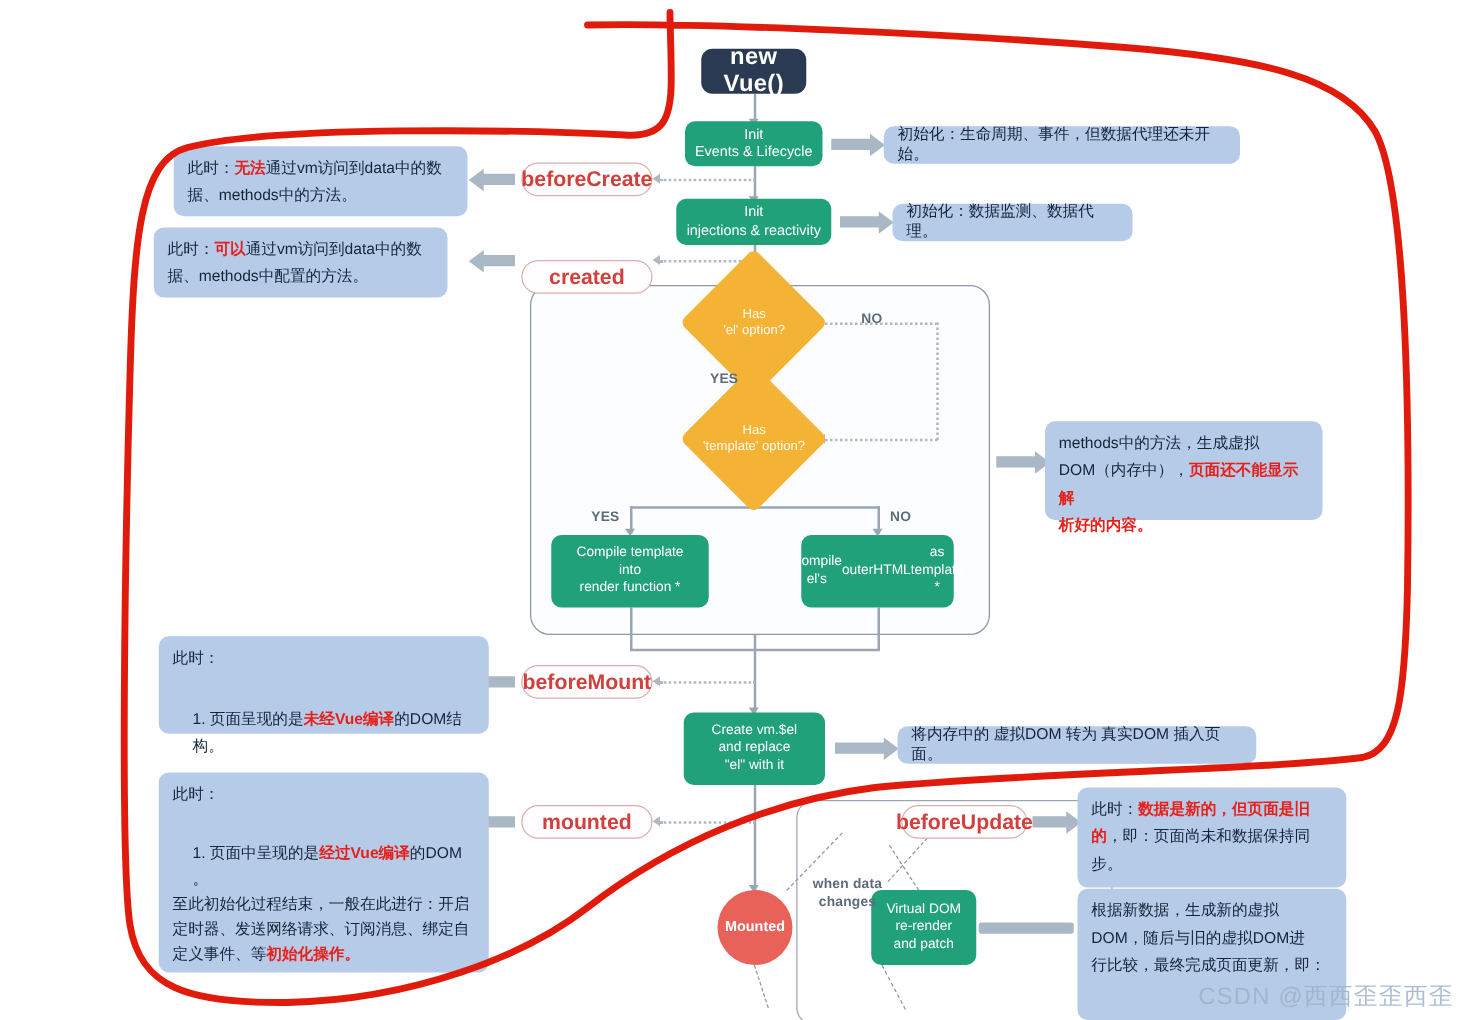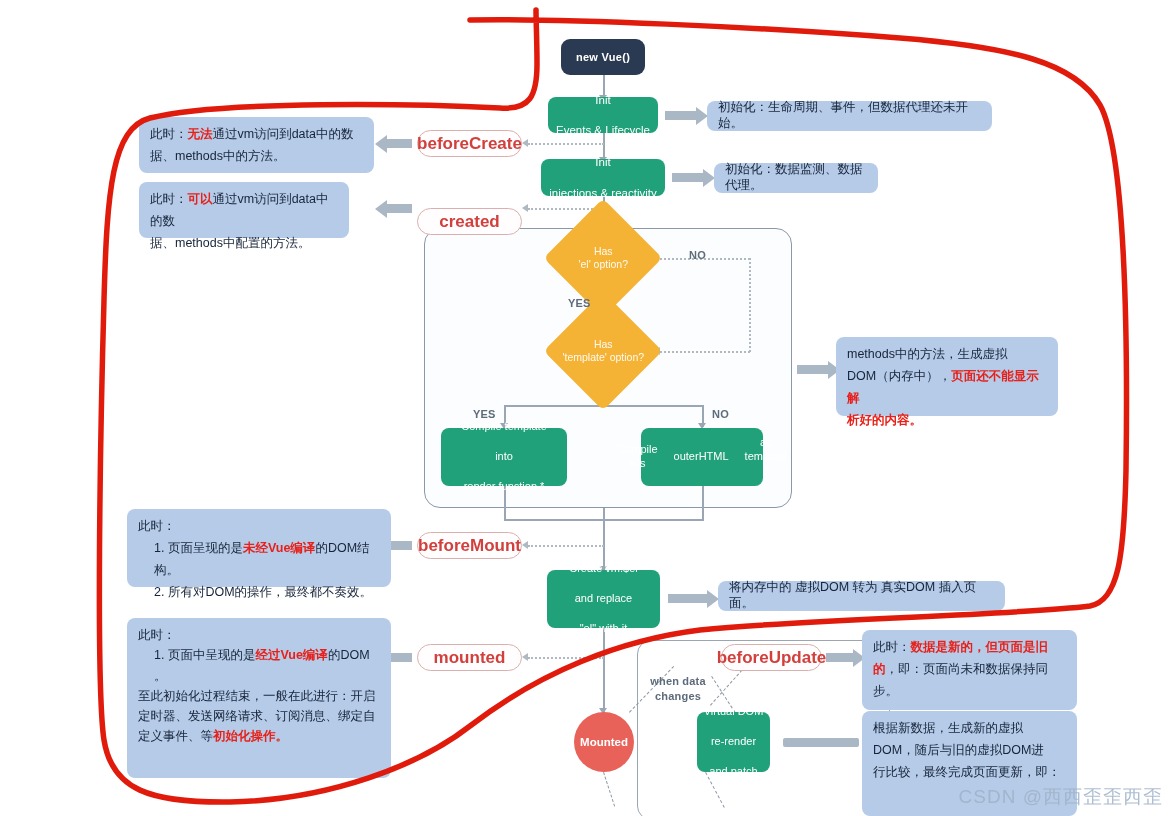--- a/index.html
+++ b/index.html
@@ -1,36 +1,36 @@
 <!DOCTYPE html>
 <html><head>
 <meta charset="utf-8">
 <style>
   html,body{margin:0;padding:0;background:#fff;}
   body{width:1175px;height:816px;overflow:hidden;font-family:"Liberation Sans","DejaVu Sans",sans-serif;}
   #stage{position:relative;width:1175px;height:816px;background:#ffffff;overflow:hidden;}
 
   .node{position:absolute;box-sizing:border-box;display:flex;align-items:center;justify-content:center;text-align:center;color:#fff;}
 
-  .newvue{background:#2b3a53;border-radius:9px;font-size:11px;font-weight:bold;letter-spacing:.3px;}
-  .green{background:#21a179;border-radius:8px;font-size:11.5px;line-height:1.25;padding:4px 6px;gap:16px;}
+  .newvue{background:#2b3a53;border-radius:9px;font-size:19px;font-weight:bold;letter-spacing:.3px;}
+  .green{background:#21a179;border-radius:8px;font-size:11.5px;line-height:1.25;padding:4px 6px;}
   .green.small{font-size:11px;}
   .diamond{background:#f5b335;font-size:10.5px;line-height:1.2;color:#fffaf0;}
   .diamond .dlabel{transform:rotate(-45deg);display:block;width:120px;}
   .dshape{transform:rotate(45deg);border-radius:6px;}
 
   .mounted-circle{background:#e8625a;border-radius:50%;font-size:11.5px;font-weight:bold;color:#fff;}
 
   .hook{position:absolute;box-sizing:border-box;display:flex;align-items:center;justify-content:center;
         background:#fffdfd;border:1.4px solid #d9b0ae;border-radius:16px;color:#d1403c;font-size:17px;font-weight:bold;}
 
   .note{position:absolute;box-sizing:border-box;background:#b5cbe8;border-radius:8px;color:#16243a;
         font-size:12.5px;line-height:1.75;padding:7px 11px;}
   .note .r{color:#e8201a;font-weight:bold;}
-  .note .li{display:block;padding-left:16px;}
+  .note .li{display:block;padding-left:16px;margin-top:27px;}
 
   .panel{position:absolute;box-sizing:border-box;border:1.6px solid #8b98a8;border-radius:16px;background:#fbfdfe;}
   .panel2{position:absolute;box-sizing:border-box;border:1.6px solid #9aa6b4;border-radius:14px;background:transparent;}
 
   .lbl{position:absolute;color:#5d6b7a;font-size:11px;font-weight:bold;letter-spacing:.2px;}
   .lbl.multi{line-height:1.35;text-align:center;}
 
   .vline{position:absolute;background:#9aa6b4;width:1.6px;}
   .hline{position:absolute;background:#9aa6b4;height:1.6px;}
   .arrowdown{position:absolute;width:0;height:0;border-left:4.5px solid transparent;border-right:4.5px solid transparent;border-top:6px solid #9aa6b4;}
@@ -150,65 +150,65 @@
   </div>
 
   <div class="node green small" style="left:547px;top:570px;width:113px;height:58px;flex-direction:column;">
     <span>Create vm.$el</span>
     <span>and replace</span>
     <span>"el" with it</span>
   </div>
 
   <div class="node mounted-circle" style="left:574px;top:712px;width:60px;height:60px;">Mounted</div>
 
-  <div class="node green small" style="left:697px;top:712px;width:73px;height:60px;flex-direction:column;align-items:center;">
+  <div class="node green small" style="left:697px;top:712px;width:84px;height:60px;flex-direction:column;align-items:center;">
     <span>Virtual DOM</span>
     <span>re-render</span>
     <span>and patch</span>
   </div>
 
   <div class="hook" style="left:417px;top:130px;width:105px;height:27px;">beforeCreate</div>
   <div class="hook" style="left:417px;top:208px;width:105px;height:27px;">created</div>
   <div class="hook" style="left:417px;top:532px;width:105px;height:27px;text-align:right;">beforeMount</div>
   <div class="hook" style="left:417px;top:644px;width:105px;height:27px;">mounted</div>
   <div class="hook" style="left:721px;top:644px;width:101px;height:27px;">beforeUpdate</div>
 
   <div class="lbl" style="left:689px;top:249px;">NO</div>
   <div class="lbl" style="left:568px;top:297px;">YES</div>
   <div class="lbl" style="left:473px;top:408px;">YES</div>
   <div class="lbl" style="left:712px;top:408px;">NO</div>
-  <div class="lbl multi" style="left:636px;top:674px;width:84px;">
+  <div class="lbl multi" style="left:636px;top:700px;width:84px;">
     <span>when data</span><br>
     <span>changes</span>
   </div>
 
   <div class="fatarrow" style="left:665px;top:111px;width:32px;"></div>
   <div class="fatarrow" style="left:672px;top:173px;width:32px;"></div>
   <div class="fatarrow rev" style="left:386px;top:139px;width:26px;"></div>
   <div class="fatarrow rev" style="left:386px;top:204px;width:26px;"></div>
   <div class="fatarrow" style="left:797px;top:365px;width:32px;"></div>
   <div class="fatarrow rev" style="left:386px;top:541px;width:26px;"></div>
   <div class="fatarrow rev" style="left:386px;top:653px;width:26px;"></div>
   <div class="fatarrow" style="left:668px;top:594px;width:40px;"></div>
   <div class="fatarrow" style="left:826px;top:653px;width:28px;"></div>
   <div class="plain-bar" style="left:783px;top:738px;width:76px;"></div>
 
   <div class="note" style="left:139px;top:117px;width:235px;height:56px;">
     <span>此时：</span><span class="r">无法</span><span>通过vm访问到data中的数</span><br>
     <span>据、methods中的方法。</span>
   </div>
 
-  <div class="note" style="left:139px;top:182px;width:210px;height:56px;">
+  <div class="note" style="left:123px;top:182px;width:235px;height:56px;">
     <span>此时：</span><span class="r">可以</span><span>通过vm访问到data中的数</span><br>
     <span>据、methods中配置的方法。</span>
   </div>
 
   <div class="note" style="left:707px;top:101px;width:285px;height:30px;line-height:1.25;display:flex;align-items:center;">初始化：生命周期、事件，但数据代理还未开始。</div>
 
-  <div class="note" style="left:714px;top:163px;width:164px;height:30px;line-height:1.25;display:flex;align-items:center;">初始化：数据监测、数据代理。</div>
+  <div class="note" style="left:714px;top:163px;width:192px;height:30px;line-height:1.25;display:flex;align-items:center;">初始化：数据监测、数据代理。</div>
 
   <div class="note" style="left:836px;top:337px;width:222px;height:79px;">
     <span>methods中的方法，生成虚拟</span><br>
     <span>DOM（内存中），</span><span class="r">页面还不能显示解</span><br>
     <span class="r">析好的内容。</span>
   </div>
 
   <div class="note" style="left:127px;top:509px;width:264px;height:78px;">
     <span>此时：</span><br>
     <span class="li"><span>1. 页面呈现的是</span><span class="r">未经Vue编译</span><span>的DOM结构。</span></span>

